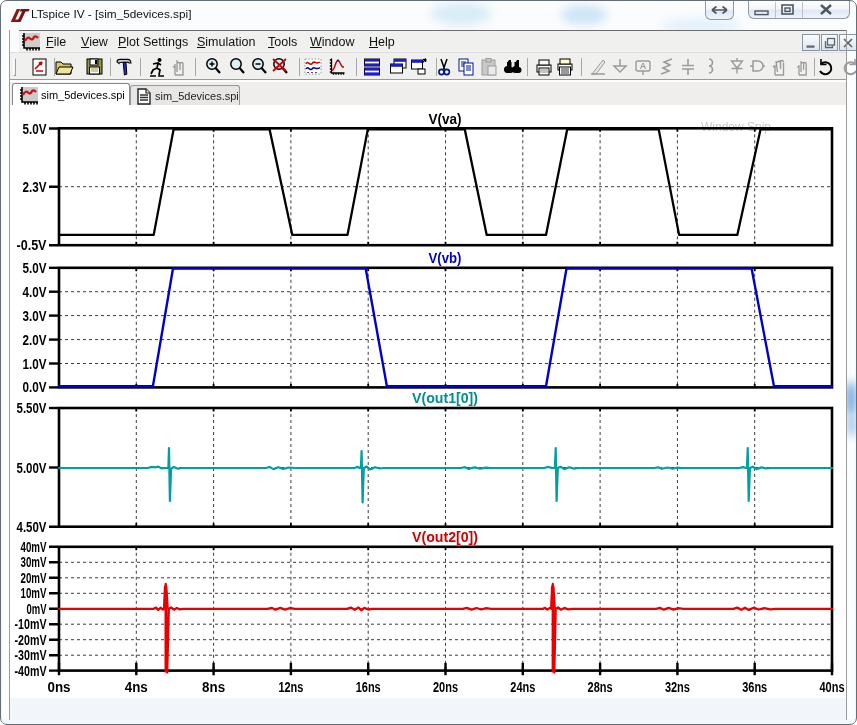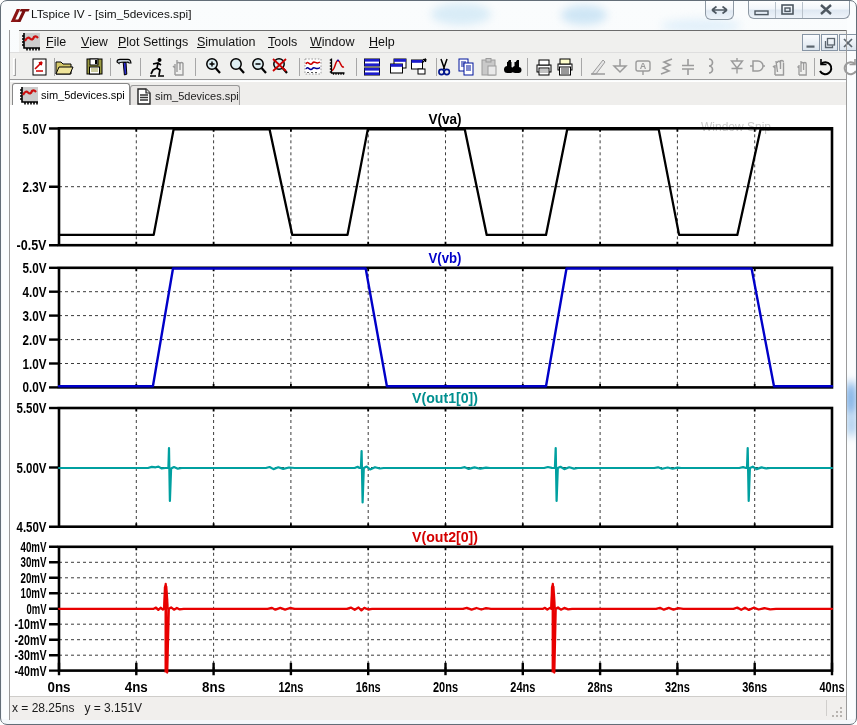--- a/index.html
+++ b/index.html
@@ -395,29 +395,15 @@
 <polyline points="58.0,233.9 152.7,233.9 172.6,128.4 268.6,128.4 291.3,233.9 346.5,233.9 366.8,128.4 463.8,128.4 485.7,233.9 545.0,233.9 566.2,128.4 657.7,128.4 678.1,233.9 736.3,233.9 759.5,128.4 831.0,128.4" fill="none" stroke="#000000" stroke-width="2.3" stroke-linejoin="round" stroke-linecap="round"></polyline>
 <polyline points="58.0,385.2 151.9,385.2 172.0,267.5 364.7,267.5 385.9,385.2 545.0,385.2 565.5,267.5 750.6,267.5 773.0,385.2 831.0,385.2" fill="none" stroke="#0000c8" stroke-width="2.4" stroke-linejoin="round" stroke-linecap="round"></polyline>
 <polyline points="58.0,467.0 146.9,467.0 150.8,465.9 154.6,466.3 157.5,465.6 160.4,467.4 164.3,467.0 167.4,467.0 168.0,447.0 168.9,500.0 170.1,467.5 173.0,466.0 176.8,467.7 180.7,467.0 264.8,467.0 268.6,466.0 272.5,468.1 277.3,466.3 282.2,467.9 288.0,466.5 293.8,467.0 353.7,467.0 356.6,465.8 358.5,467.0 359.9,467.0 360.6,450.0 361.6,501.5 362.8,467.0 365.7,465.5 369.1,468.4 374.0,466.2 378.8,467.5 382.7,467.0 460.0,467.0 463.8,466.2 467.7,467.9 473.5,466.4 479.3,467.7 485.1,466.6 488.9,467.0 543.1,467.0 546.9,466.0 550.8,466.9 553.9,467.0 554.7,447.0 555.6,500.0 556.8,467.0 559.5,465.8 563.3,468.1 568.2,466.3 573.0,467.6 576.9,467.0 653.2,467.0 657.1,466.3 660.9,467.8 666.7,466.5 671.6,467.7 676.4,466.6 680.3,467.0 738.2,467.0 742.1,466.1 745.0,467.0 746.0,467.0 746.7,447.0 747.7,500.0 748.9,467.0 751.8,465.7 755.6,468.1 760.5,466.4 765.3,467.4 769.2,467.0 831.0,467.0" fill="none" stroke="#00a0a0" stroke-width="2.2" stroke-linejoin="round" stroke-linecap="round"></polyline>
 <polyline points="58.0,607.8 152.7,607.8 155.0,606.6 157.3,608.8 159.6,606.8 162.0,608.5 163.3,607.8 164.7,583.0 166.2,671.5 167.8,607.8 170.1,606.4 173.0,608.7 175.9,606.9 178.8,608.4 182.6,607.8 266.7,607.8 270.6,606.8 274.4,608.7 279.3,606.9 284.1,608.6 288.9,607.0 293.8,607.8 345.9,607.8 349.8,606.6 353.7,608.8 357.5,606.5 360.4,609.3 363.3,606.8 367.2,608.5 371.1,607.8 461.9,607.8 465.8,606.9 470.6,608.6 475.4,607.0 480.3,608.5 485.1,607.1 489.9,607.8 542.1,607.8 544.0,606.8 546.3,608.6 548.9,606.9 550.4,607.8 551.8,583.0 553.3,671.5 554.7,607.8 557.0,606.5 559.9,608.7 563.3,606.9 567.2,608.3 571.1,607.8 655.1,607.8 659.0,606.8 662.9,608.7 667.7,606.9 672.5,608.6 677.4,607.1 682.2,607.8 732.4,607.8 736.3,606.6 740.2,608.8 744.0,606.7 747.9,608.9 752.7,606.7 757.6,608.5 763.4,607.1 769.2,608.3 775.0,607.8 831.0,607.8" fill="none" stroke="#e80000" stroke-width="2.3" stroke-linejoin="round" stroke-linecap="round"></polyline>
 <path d="M162.1 607.8 L162.79999999999998 586 Q164.7 581.5 166.39999999999998 585.5 L167.29999999999998 598 L167.79999999999998 607.8 Z" fill="#e80000"></path>
 <rect x="163.5" y="607" width="2.9" height="64.5" fill="#e80000"></rect>
 <path d="M549.1999999999999 607.8 L549.9 586 Q551.8 581.5 553.5 585.5 L554.4 598 L554.9 607.8 Z" fill="#e80000"></path>
 <rect x="550.5999999999999" y="607" width="2.9" height="64.5" fill="#e80000"></rect>
 </svg>
 
-  <div id="status">
-    <div style="position:absolute;left:2px;top:4px">x = 28.25ns&nbsp;&nbsp;&nbsp;y = 3.151V</div>
-    <div style="position:absolute;right:19px;top:3px;width:1px;height:16px;background:#d0cecc"></div>
-    <svg style="position:absolute;right:2px;bottom:1px" width="14" height="14" viewBox="0 0 14 14">
-      <g fill="#b8b4b0">
-          <rect x="10" y="10" width="2" height="2"></rect>
-          <rect x="10" y="6" width="2" height="2"></rect>
-          <rect x="6" y="10" width="2" height="2"></rect>
-          <rect x="10" y="2" width="2" height="2"></rect>
-          <rect x="6" y="6" width="2" height="2"></rect>
-          <rect x="2" y="10" width="2" height="2"></rect>
-        </g>
-    </svg>
-  </div>
   <div class="edgeL"></div>
     <div class="edgeR"></div>
 </div>
 
 </body></html>

